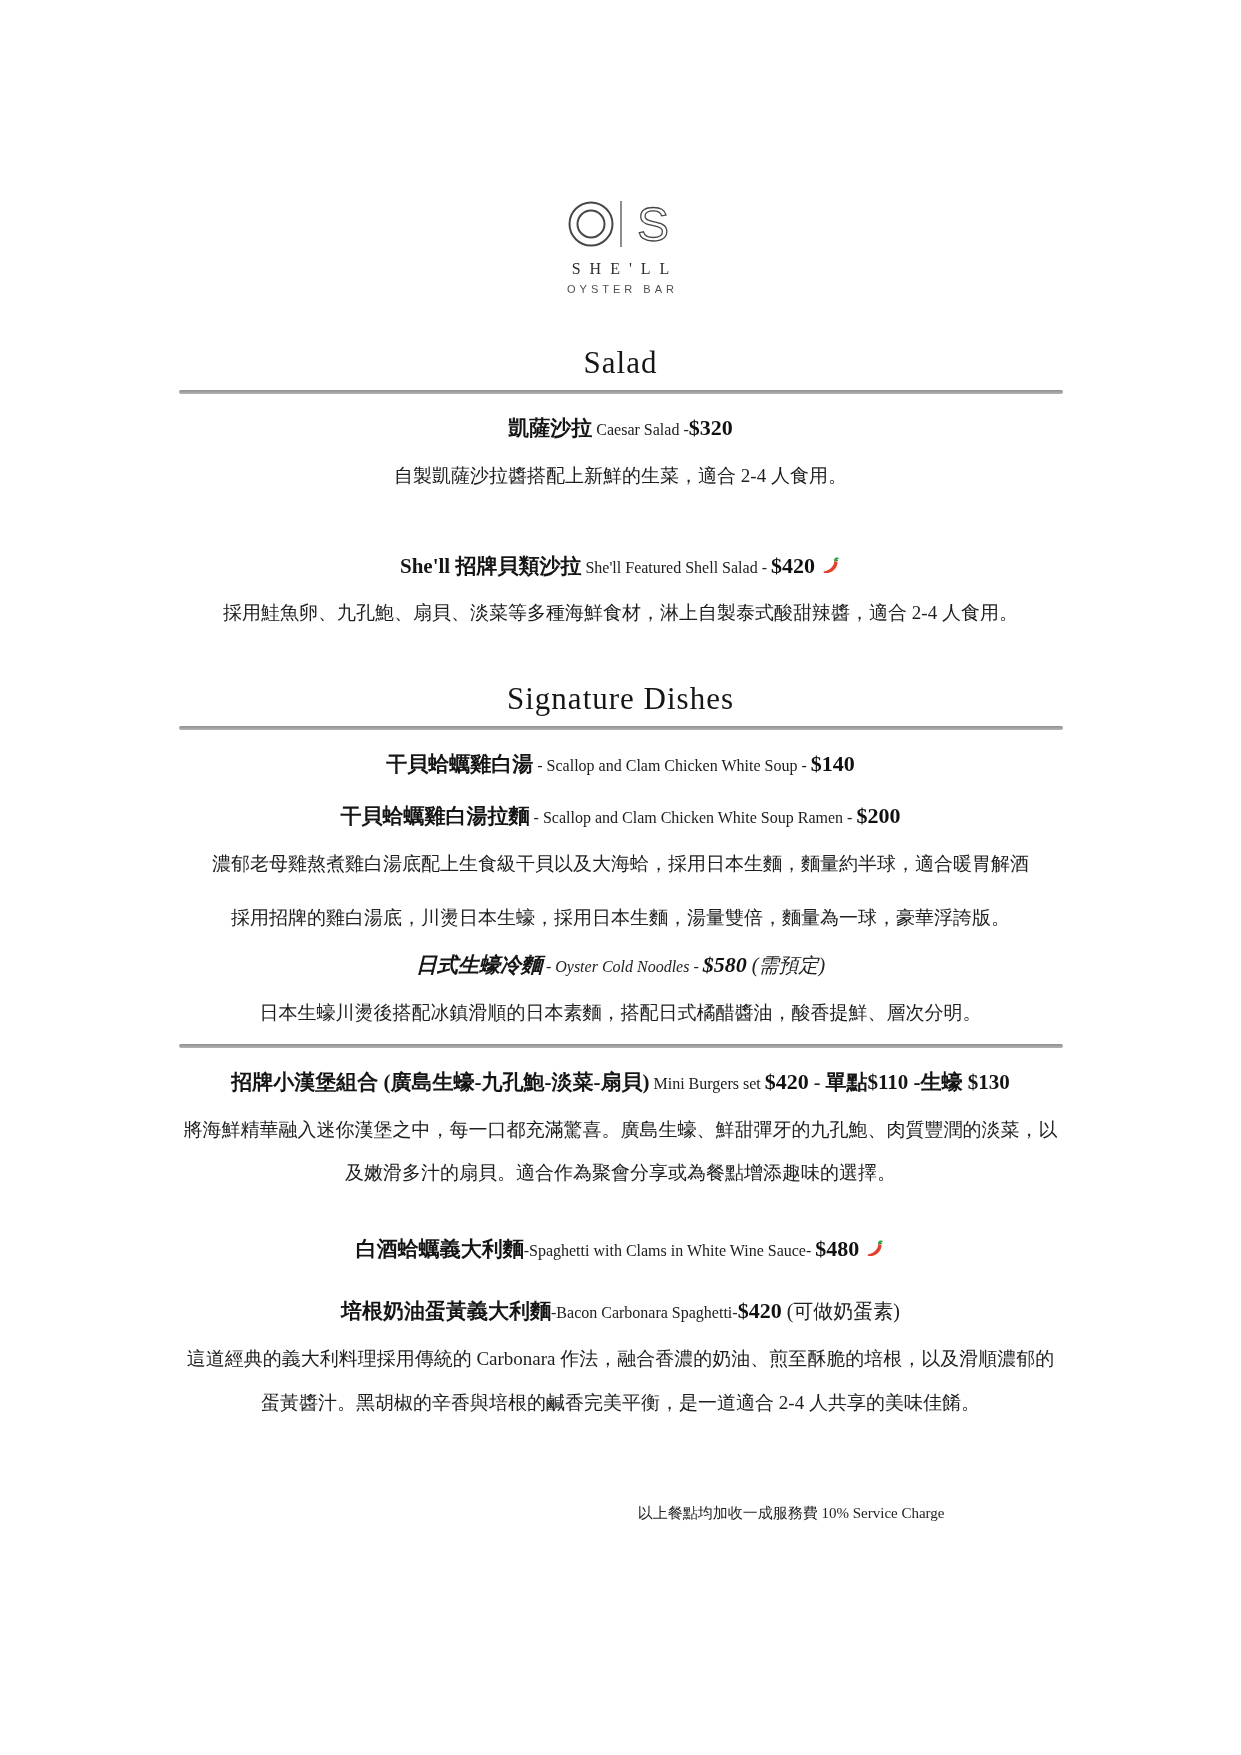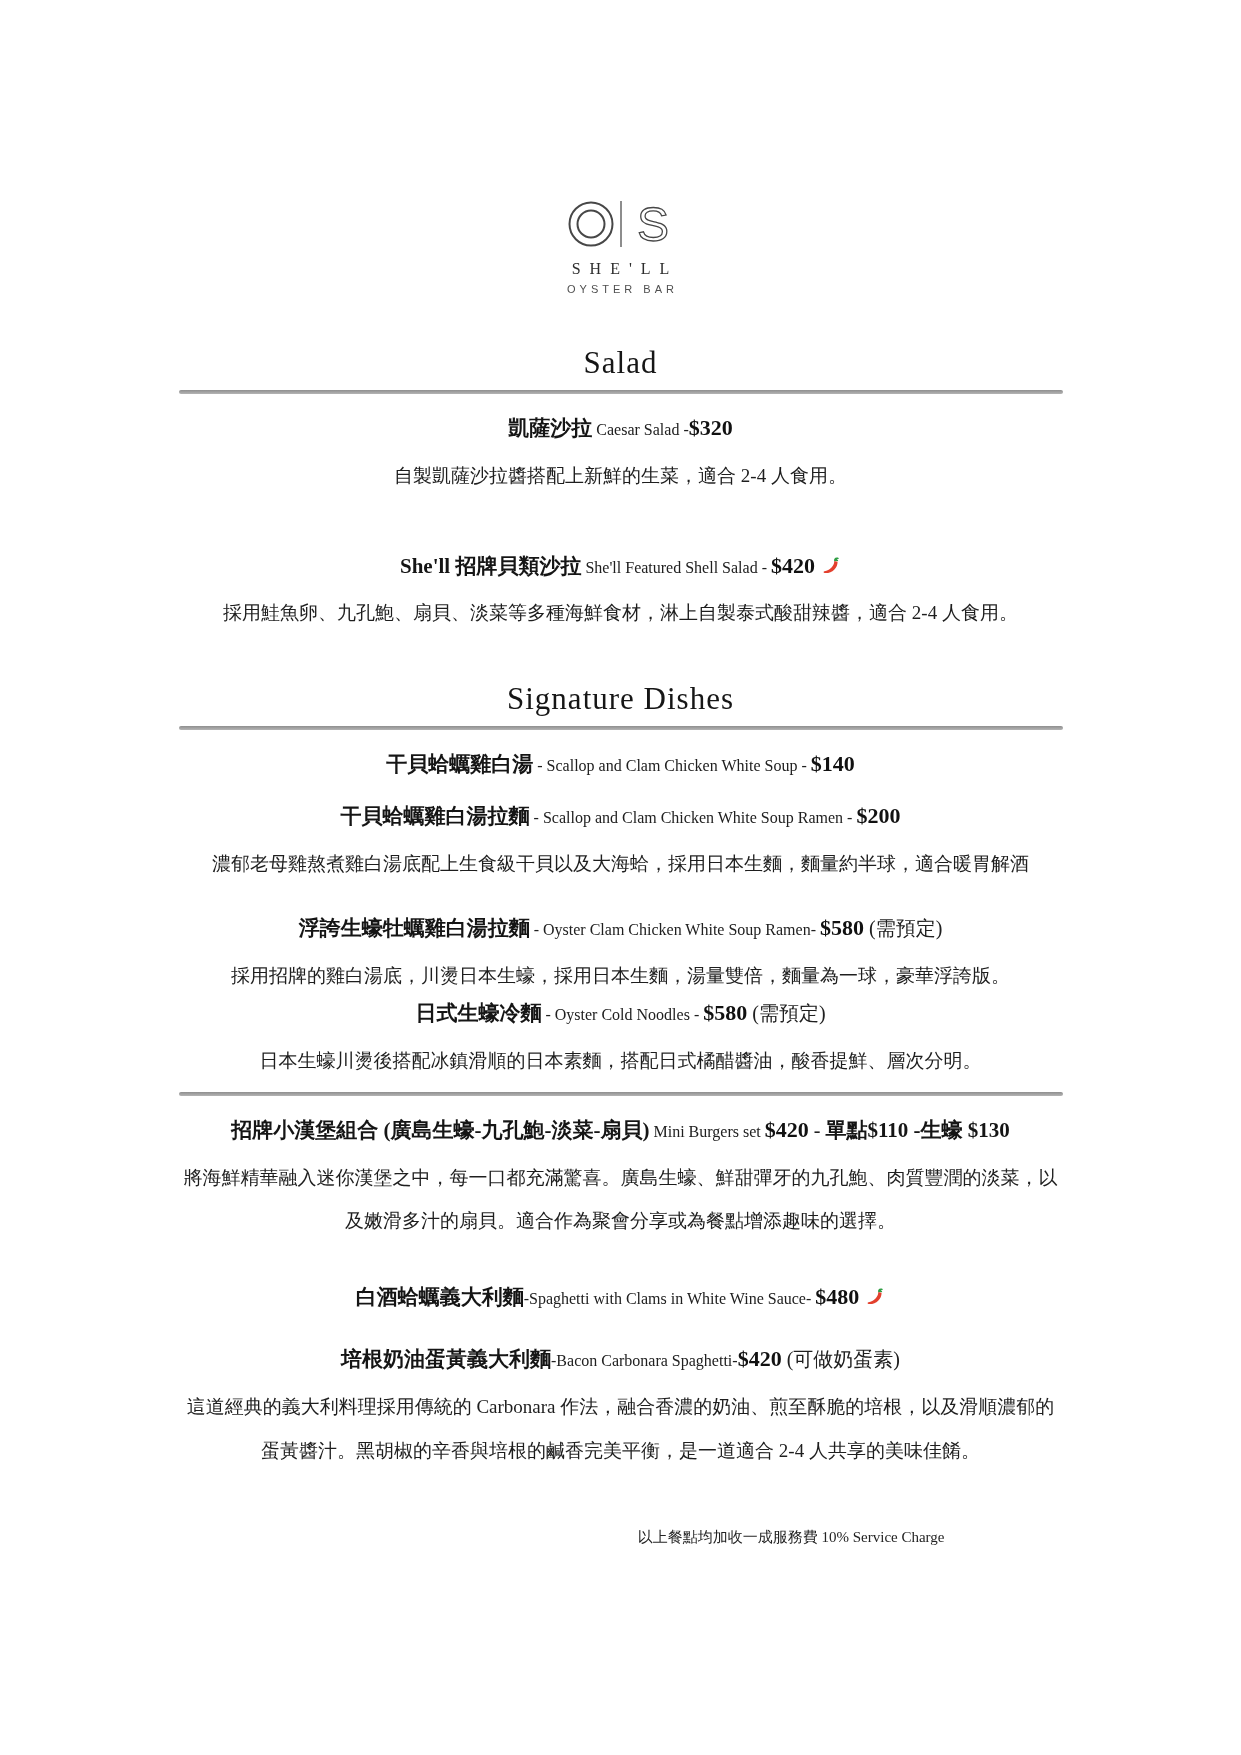--- a/index.html
+++ b/index.html
@@ -36,27 +36,27 @@
   .item-line{margin:0;font-size:20px;line-height:1.45;}
   .seg-zh,.seg-x{font-weight:bold;font-size:21px;color:#151515;}
   .seg-en{font-size:16px;color:#202020;}
   .seg-price{font-weight:bold;font-size:22px;color:#111111;}
   .seg-note{font-size:20px;color:#202020;}
   .item-desc{margin:10px 0 0 0;font-size:19px;line-height:2.3;color:#1e1e1e;}
   .mt-first{margin-top:18px;}
   .mt-big{margin-top:52px;}
   .mt-mid{margin-top:26px;}
   .mt-std{margin-top:20px;}
-  .mt-sm{margin-top:0;}
+  .mt-sm{margin-top:10px;font-style:italic;}
   .mt-item8{margin-top:38px;}
   .mt-item9{margin-top:30px;}
   .chili{display:inline-block;vertical-align:-3px;margin-left:6px;}
   
   .footer{
-    margin-top:56px;text-align:right;padding-right:118px;
+    margin-top:80px;text-align:right;padding-right:118px;
     font-size:15px;color:#232323;
   }
 </style>
 </head>
 <body>
 
 <div class="page">
 
   <div class="logo">
     <svg class="logo-mark" width="110" height="52" viewBox="0 0 110 52" aria-hidden="true">
@@ -85,21 +85,20 @@
 
   <div class="section sec-signature">
     <div class="section-title">Signature Dishes</div>
     <div class="rule"></div>
 
     <p class="item-line mt-first"><span class="seg-zh">干貝蛤蠣雞白湯</span><span class="seg-en"> - Scallop and Clam Chicken White Soup - </span><span class="seg-price">$140</span></p>
 
     <p class="item-line mt-std"><span class="seg-zh">干貝蛤蠣雞白湯拉麵</span><span class="seg-en"> - Scallop and Clam Chicken White Soup Ramen - </span><span class="seg-price">$200</span></p>
     <p class="item-desc">濃郁老母雞熬煮雞白湯底配上生食級干貝以及大海蛤，採用日本生麵，麵量約半球，適合暖胃解酒</p>
 
-    <p class="item-line mt-mid"><span class="seg-zh">浮誇生蠔牡蠣雞白湯拉麵</span><span class="seg-en"> - Oyster Clam Chicken White Soup Ramen- </span><span class="seg-price">$580</span><span class="seg-note"> (需預定)</span></p>
     <p class="item-desc">採用招牌的雞白湯底，川燙日本生蠔，採用日本生麵，湯量雙倍，麵量為一球，豪華浮誇版。</p>
 
     <p class="item-line mt-sm"><span class="seg-zh">日式生蠔冷麵</span><span class="seg-en"> - Oyster Cold Noodles - </span><span class="seg-price">$580</span><span class="seg-note"> (需預定)</span></p>
     <p class="item-desc">日本生蠔川燙後搭配冰鎮滑順的日本素麵，搭配日式橘醋醬油，酸香提鮮、層次分明。</p>
   </div>
 
   <div class="section sec-staple">
     <div class="rule"></div>
 
     <p class="item-line mt-first"><span class="seg-zh">招牌小漢堡組合 (廣島生蠔-九孔鮑-淡菜-扇貝)</span><span class="seg-en"> Mini Burgers set </span><span class="seg-price">$420</span><span class="seg-note"> - </span><span class="seg-x">單點$110 -生蠔 $130</span></p>

